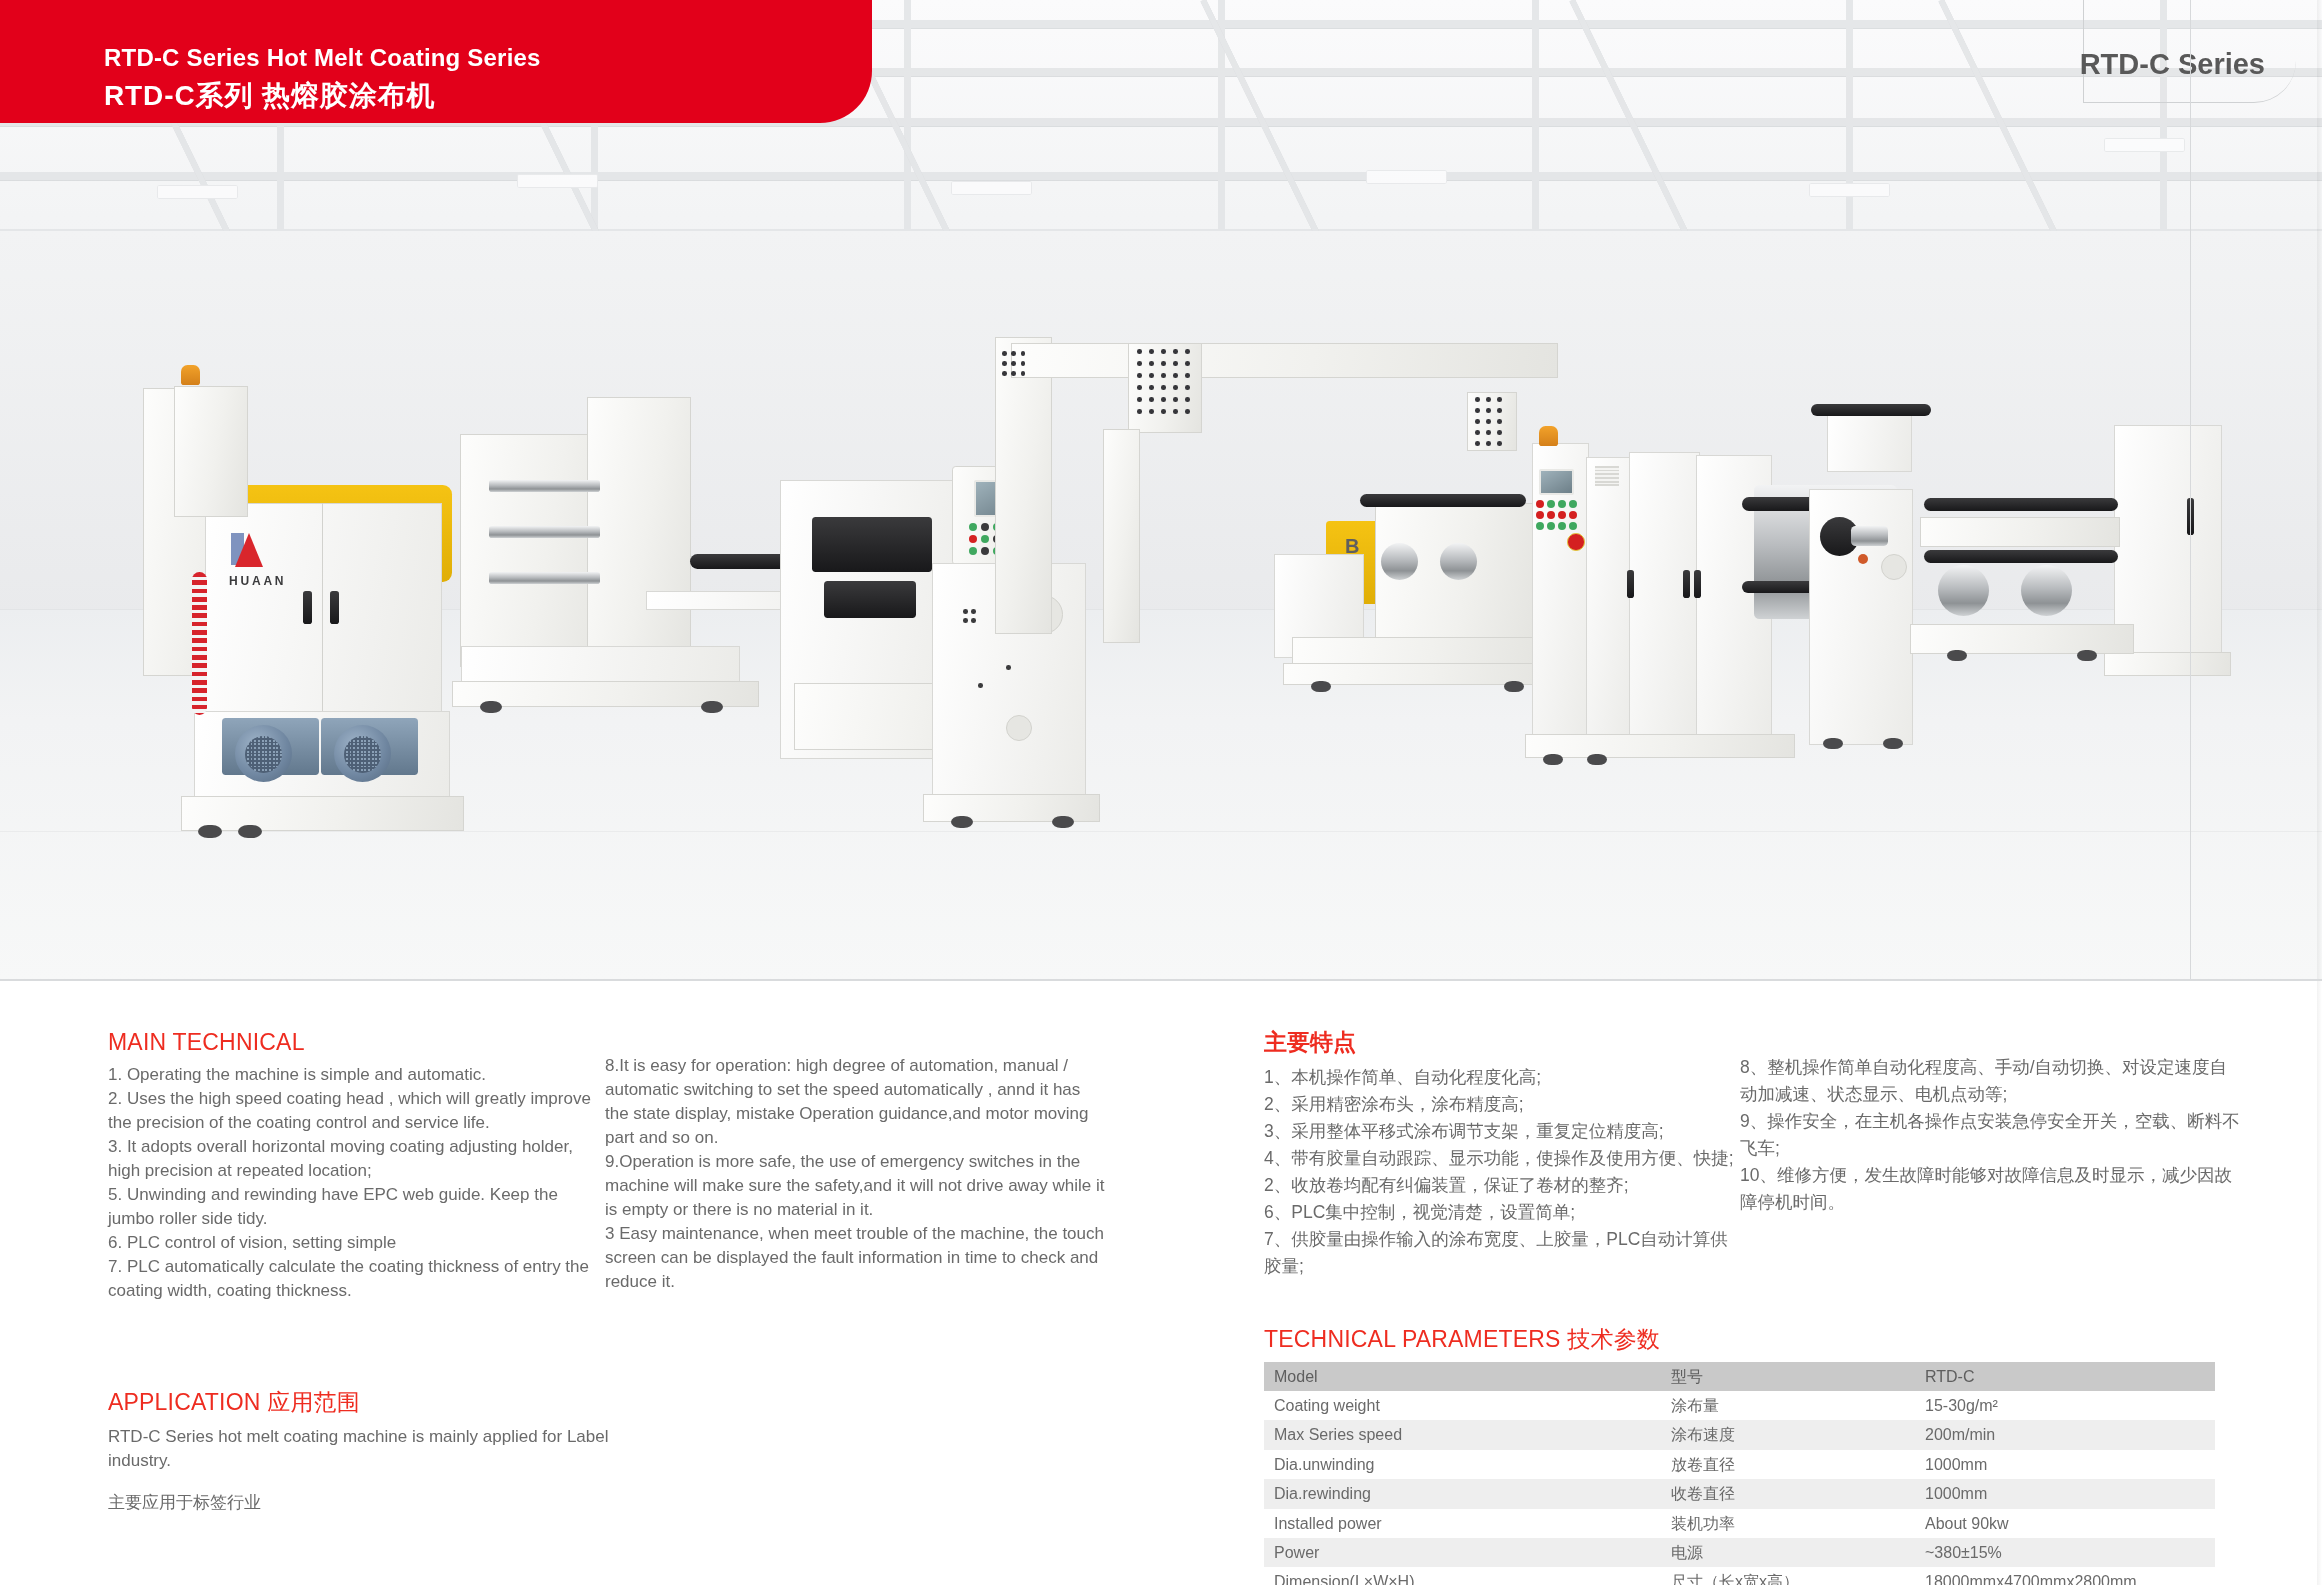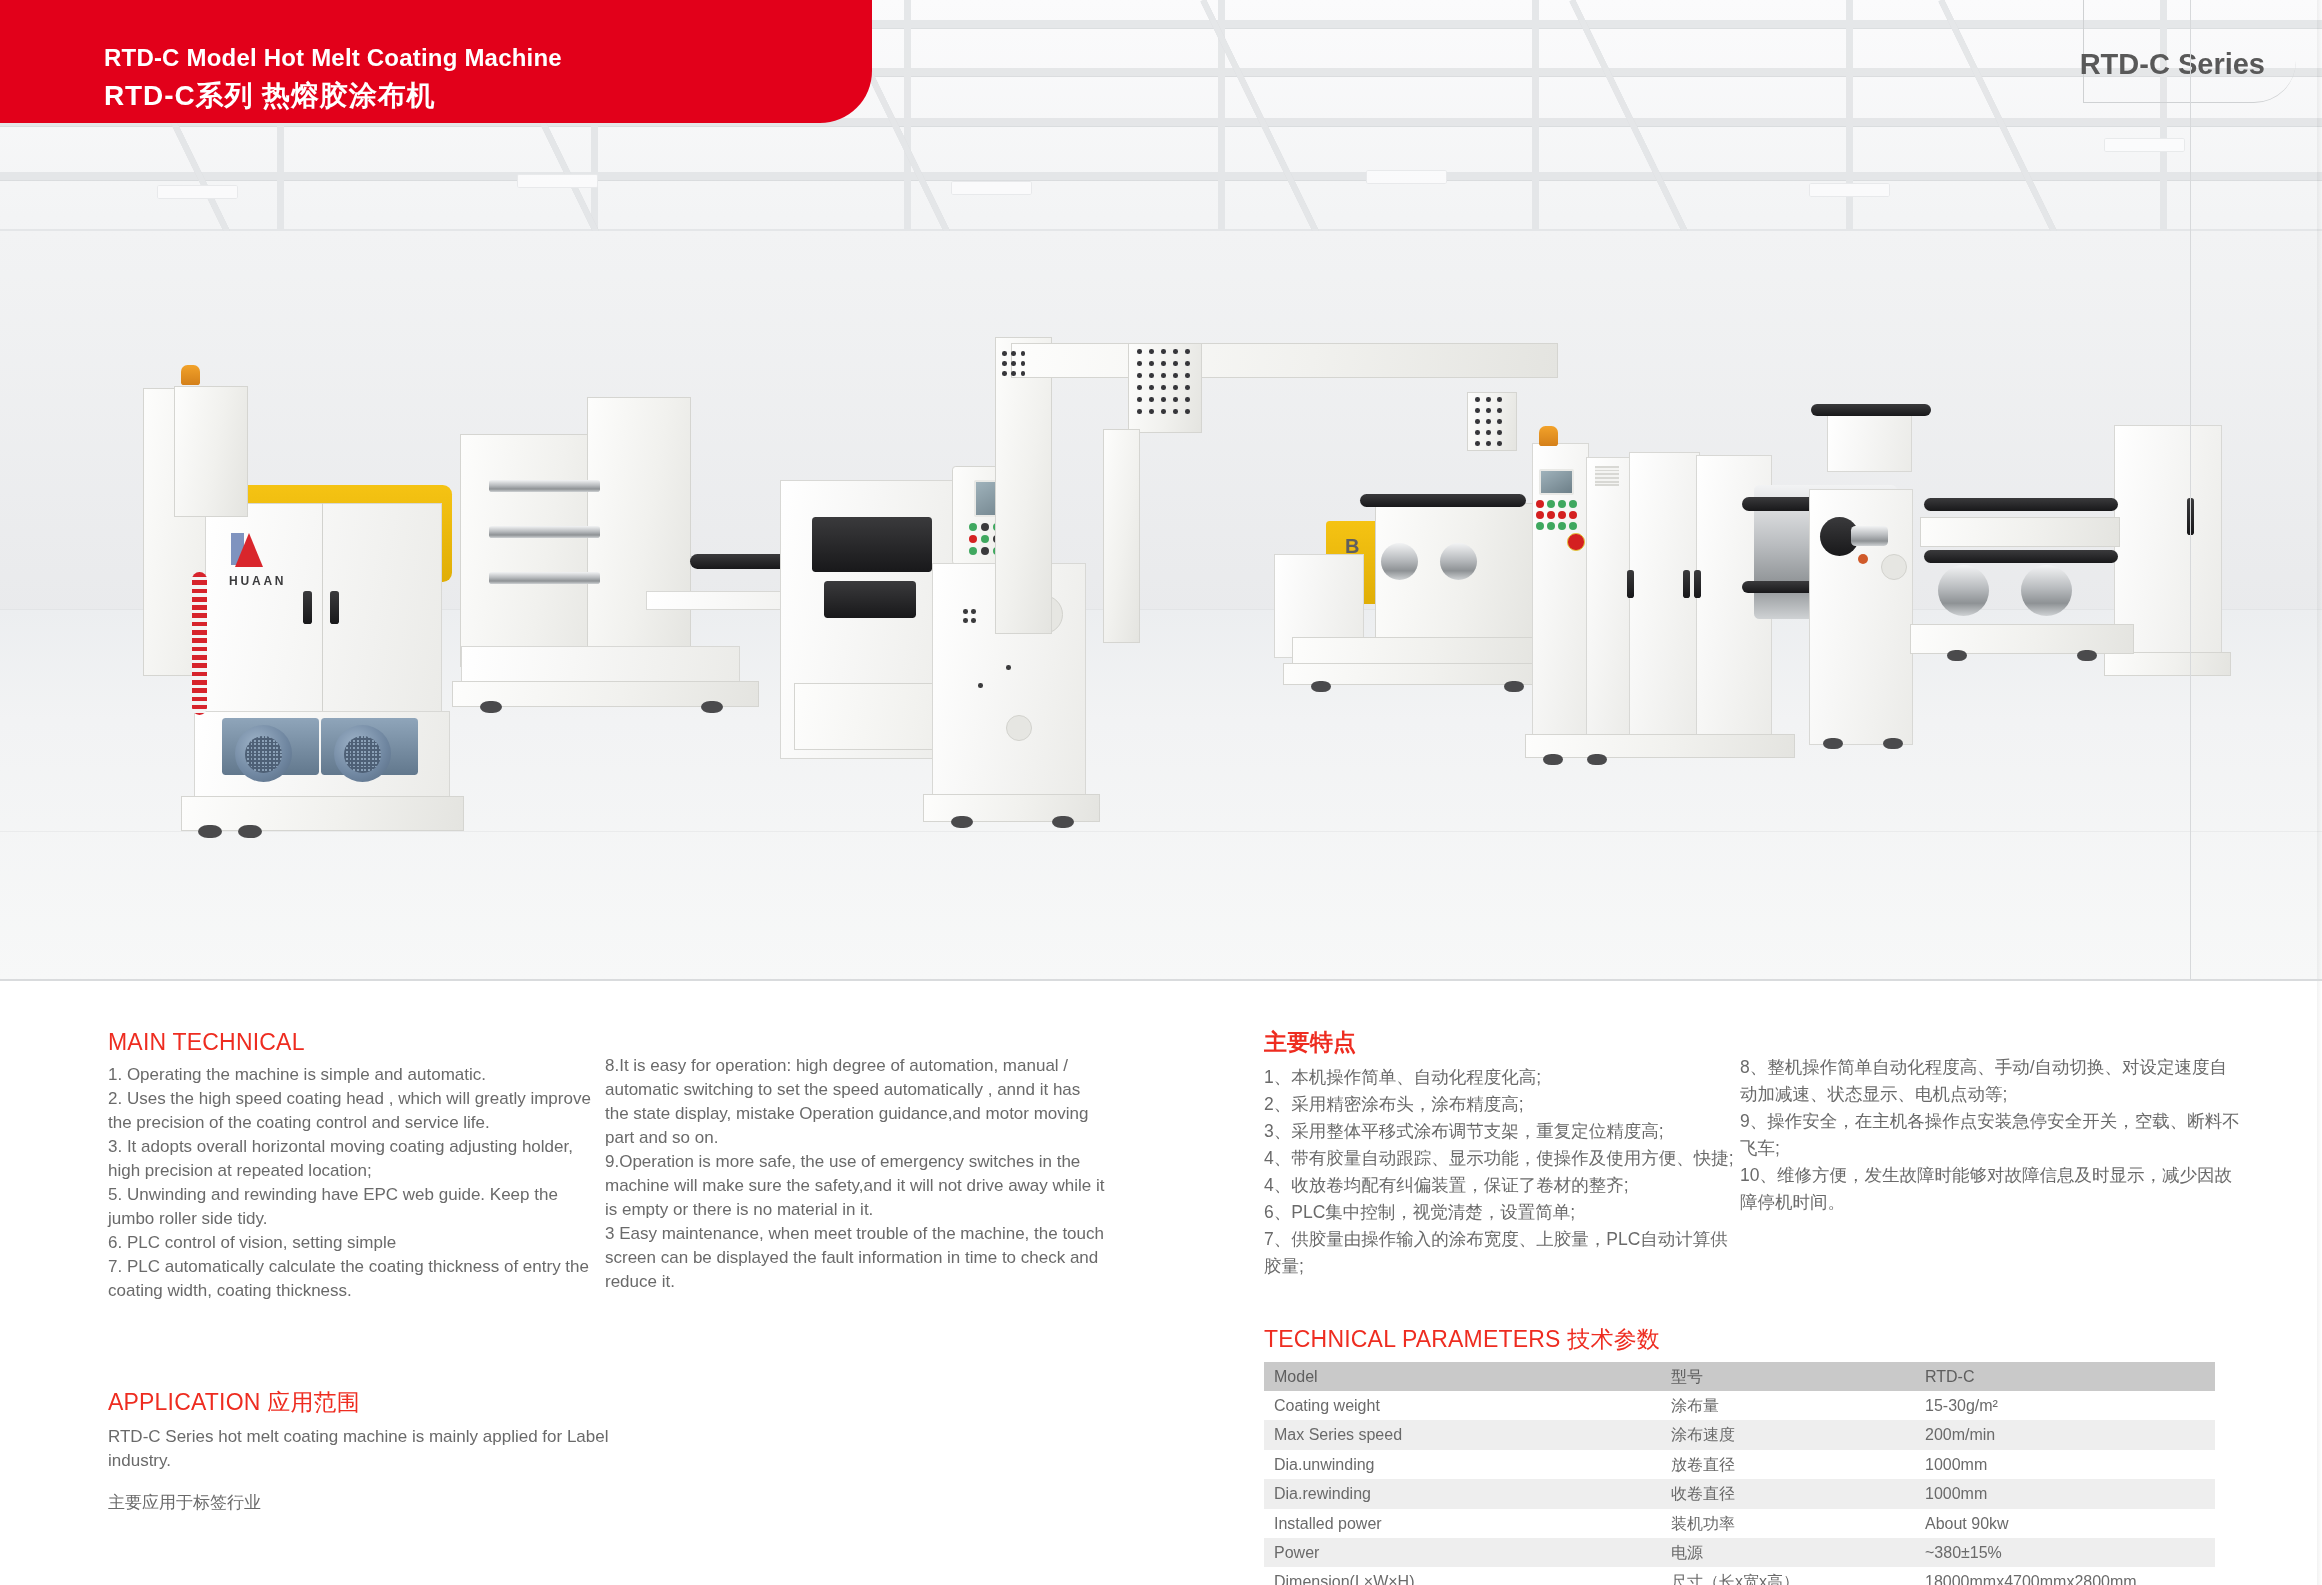--- a/index.html
+++ b/index.html
@@ -338,21 +338,21 @@
       <div class="steel" style="left:1938px;top:565px;width:51px;height:51px;border-radius:50%;"></div>
       <div class="steel" style="left:2021px;top:565px;width:51px;height:51px;border-radius:50%;"></div>
       <div class="body2" style="left:1910px;top:624px;width:222px;height:28px;"></div>
       <div class="foot" style="left:1947px;top:650px;width:20px;height:11px;"></div>
       <div class="foot" style="left:2077px;top:650px;width:20px;height:11px;"></div>
       <div class="body" style="left:1827px;top:415px;width:83px;height:55px;"></div>
       <div class="dark" style="left:1811px;top:404px;width:120px;height:12px;border-radius:6.5px;"></div>
     </div>
 
     <div class="banner">
-      <div class="banner-en">RTD-C Model Hot Melt Coating Machine</div>
+      <div class="banner-en">RTD-C Series Hot Melt Coating Series</div>
       <div class="banner-cn">RTD-C系列 热熔胶涂布机</div>
     </div>
     <div class="corner-frame"></div>
     <div class="corner-label">RTD-C Series</div>
     <div class="hero-right-rule"></div>
   </div>
   <div class="hero-bottom-rule"></div>
 
   <div class="content">
 
@@ -380,21 +380,21 @@
       <div class="body-en" style="margin-top:18px;">主要应用于标签行业</div>
     </div>
 
     <div class="col-cn1">
       <div class="sec-head-cn" style="margin:0 0 5.5px 0;">主要特点</div>
       <div class="body-cn">
         <p class="ln">1、本机操作简单、自动化程度化高;</p>
         <p class="ln">2、采用精密涂布头，涂布精度高;</p>
         <p class="ln">3、采用整体平移式涂布调节支架，重复定位精度高;</p>
         <p class="ln">4、带有胶量自动跟踪、显示功能，使操作及使用方便、快捷;</p>
-        <p class="ln">4、收放卷均配有纠偏装置，保证了卷材的整齐;</p>
+        <p class="ln">2、收放卷均配有纠偏装置，保证了卷材的整齐;</p>
         <p class="ln">6、PLC集中控制，视觉清楚，设置简单;</p>
         <p class="ln">7、供胶量由操作输入的涂布宽度、上胶量，PLC自动计算供胶量;</p>
       </div>
     </div>
 
     <div class="col-cn2 body-cn">
       <p class="ln">8、整机操作简单自动化程度高、手动/自动切换、对设定速度自动加减速、状态显示、电机点动等;</p>
       <p class="ln">9、操作安全，在主机各操作点安装急停安全开关，空载、断料不飞车;</p>
       <p class="ln">10、维修方便，发生故障时能够对故障信息及时显示，减少因故障停机时间。</p>
     </div>

